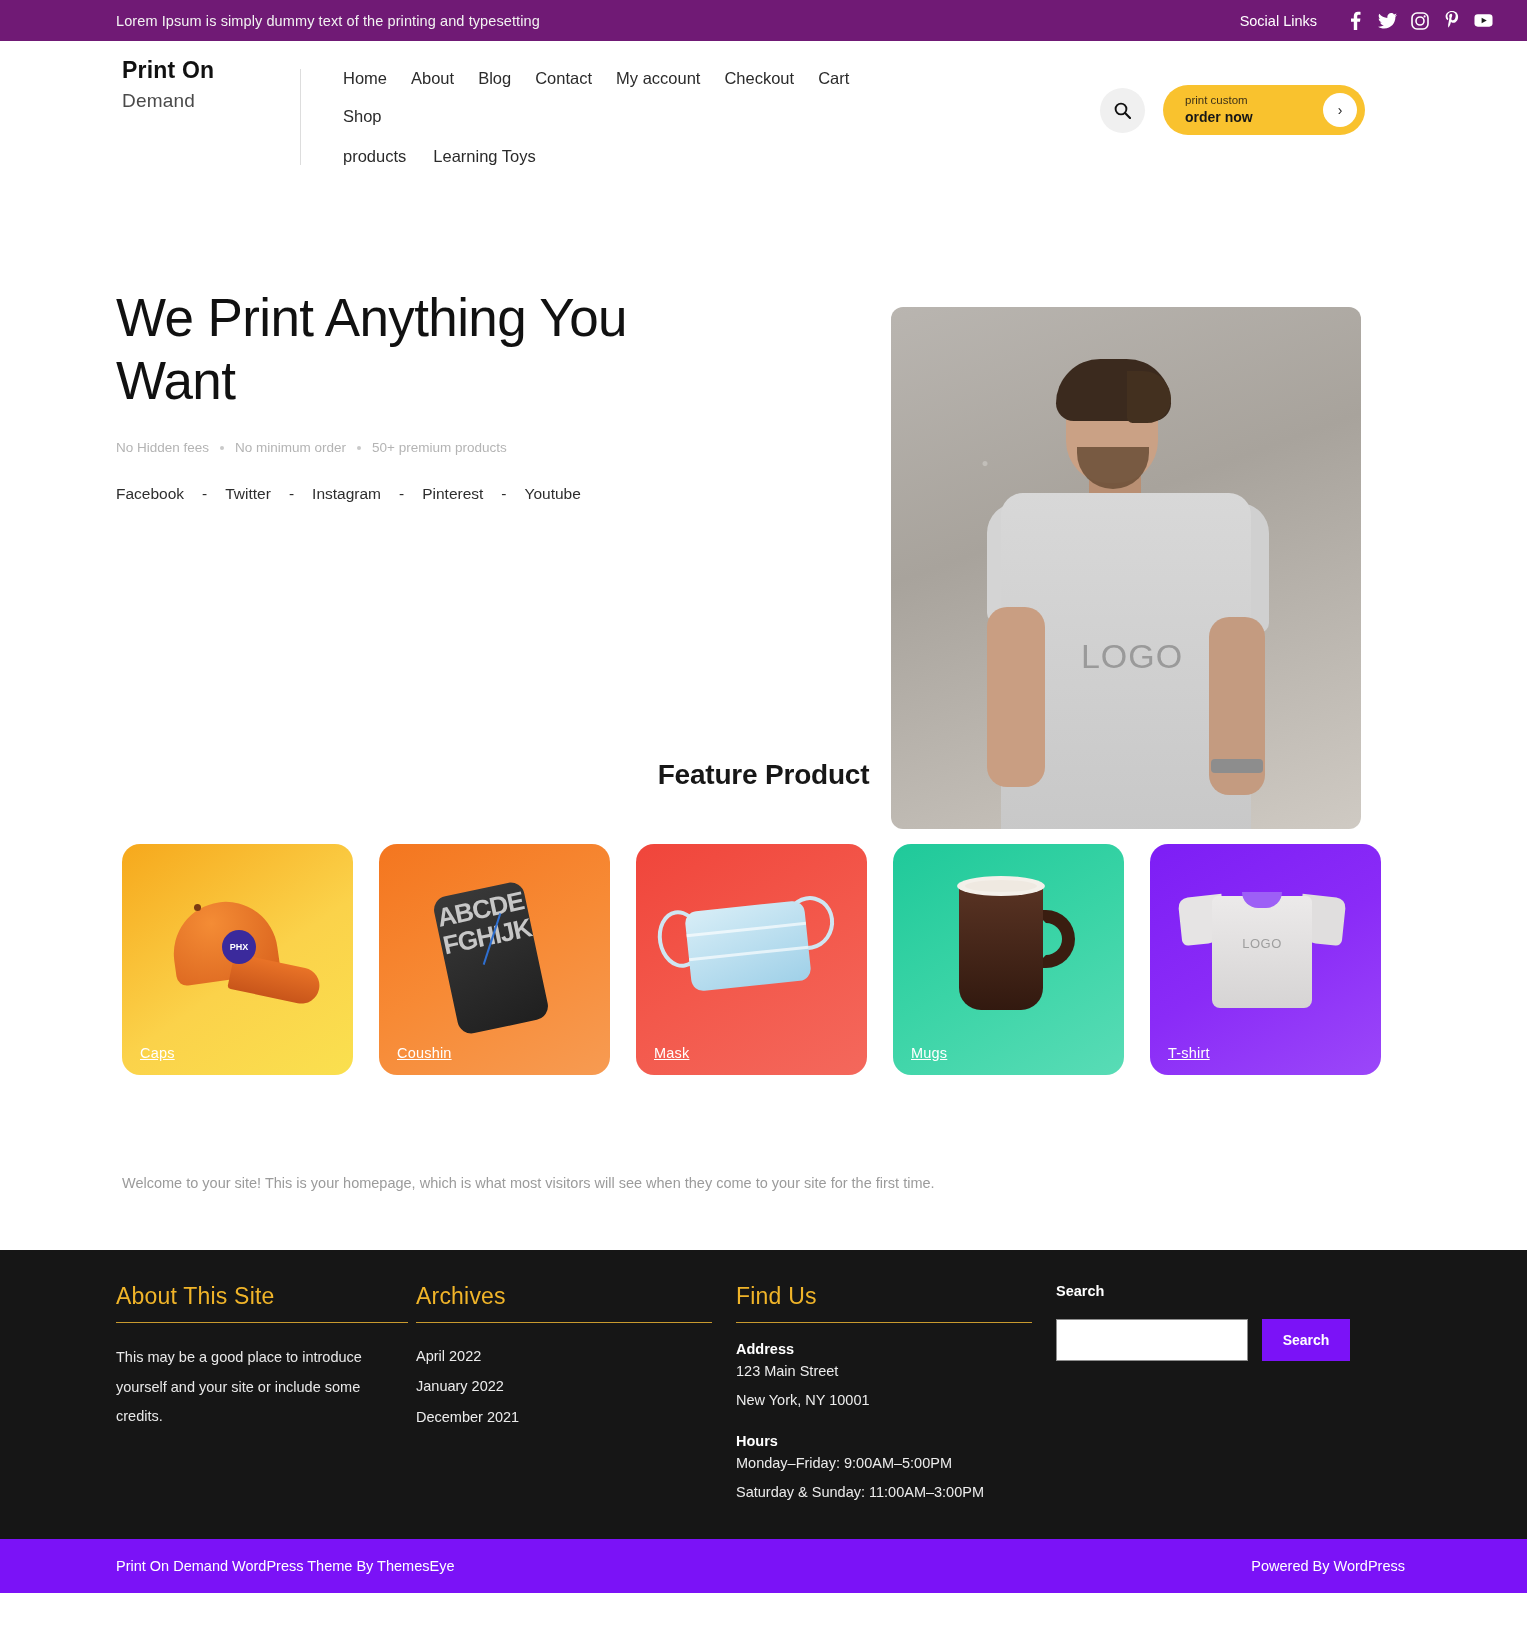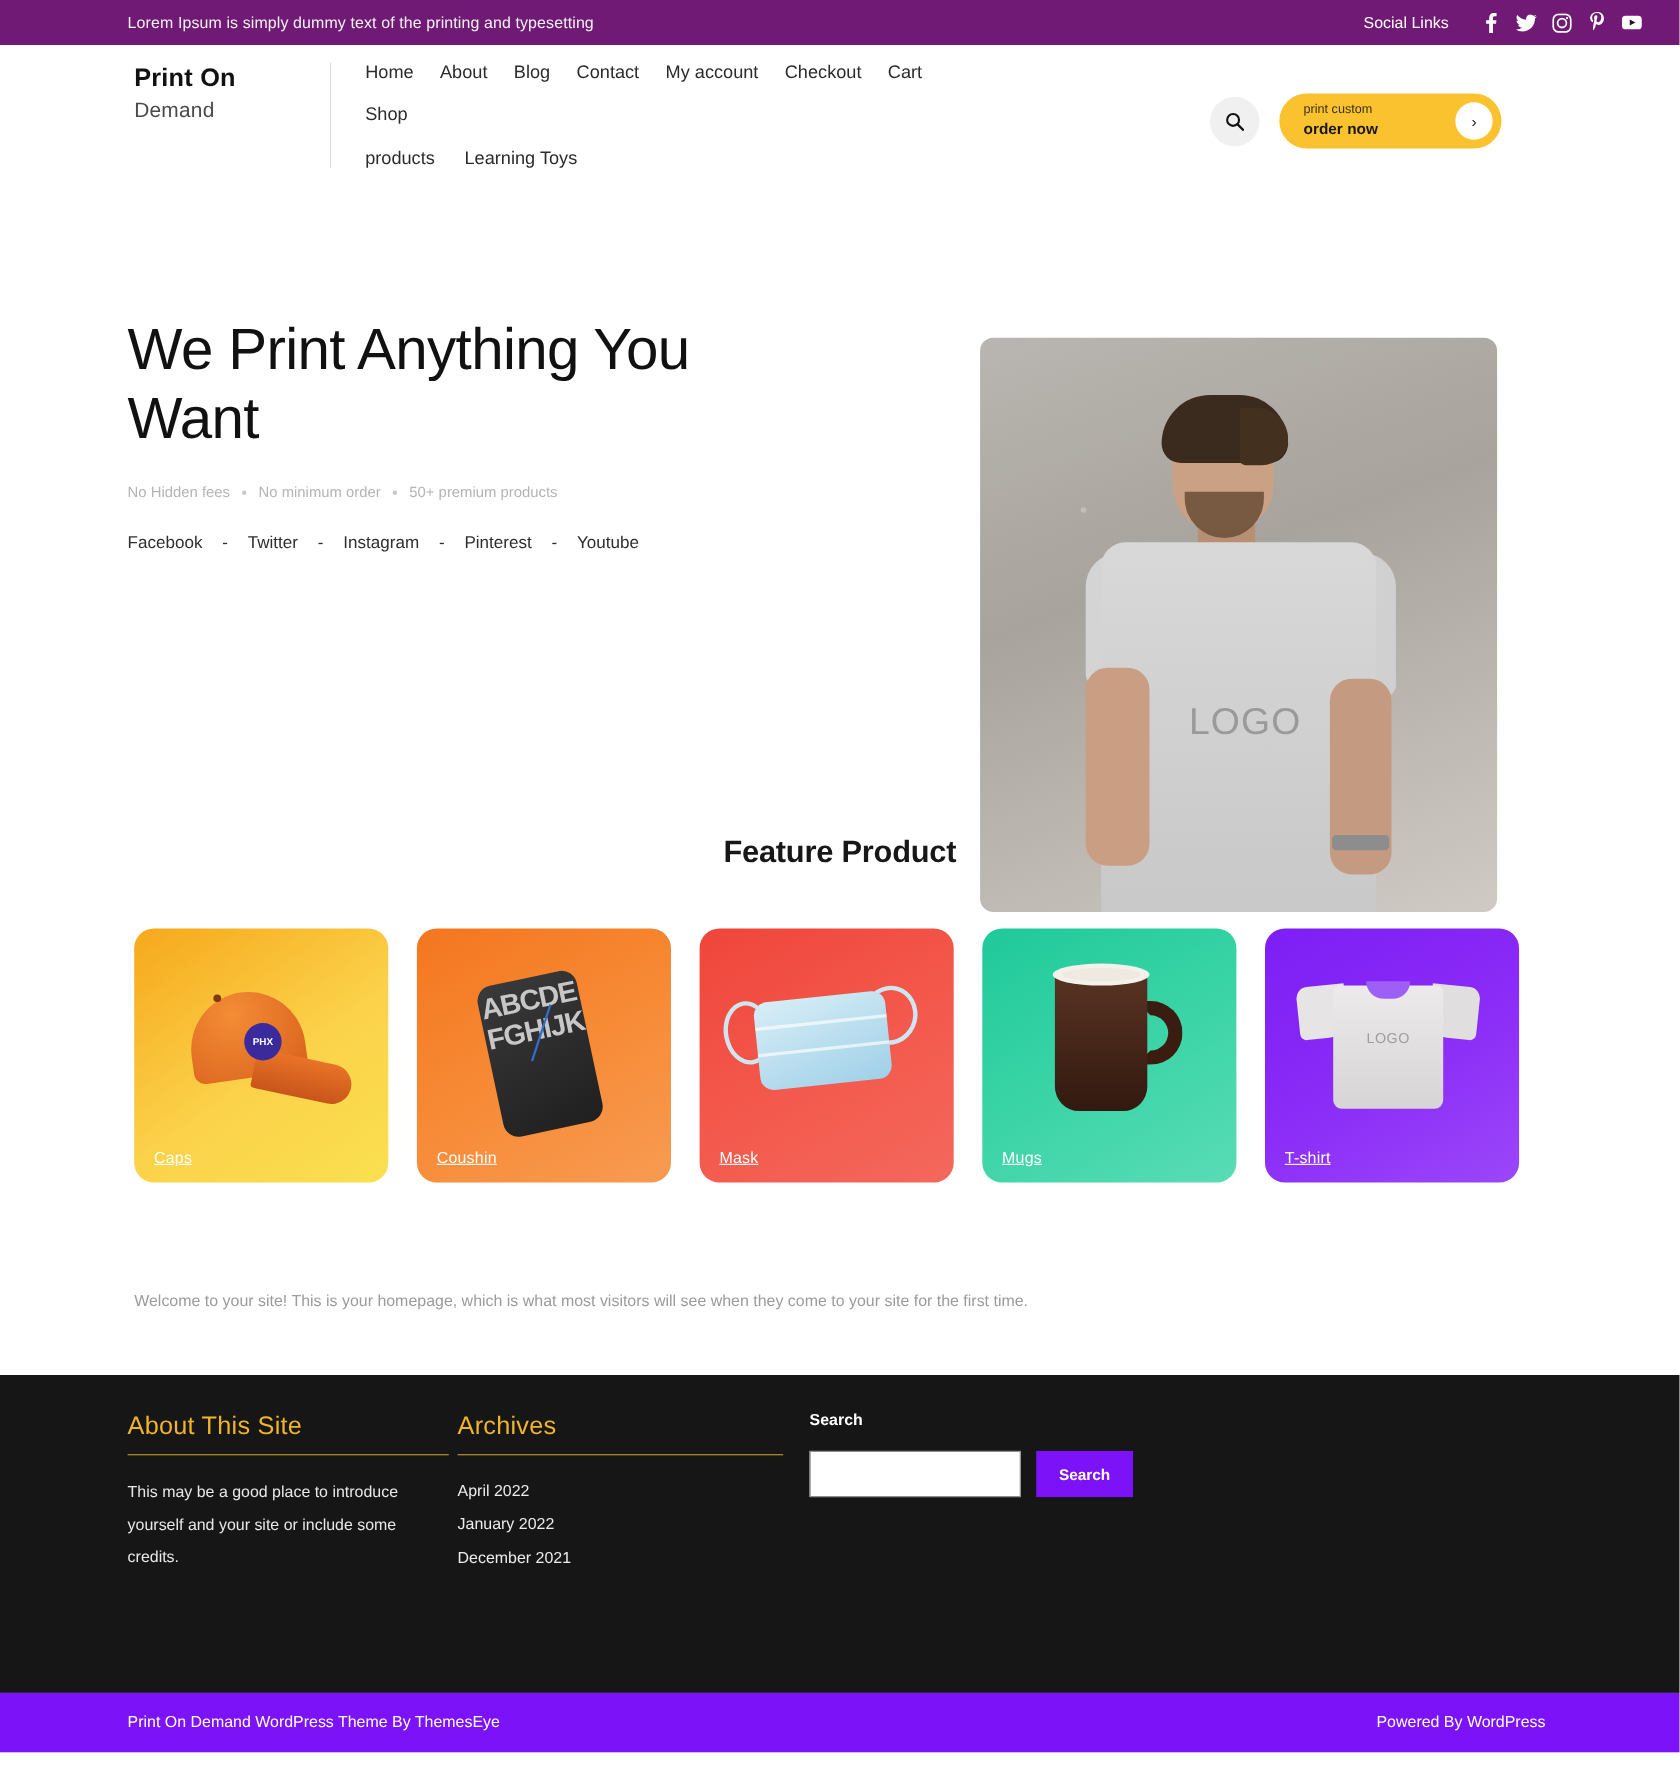--- a/index.html
+++ b/index.html
@@ -34,22 +34,22 @@
     align-items: flex-start;
     padding: 16px 0 0 0;
     position: relative;
   }
   .brand { width: 300px; padding-left: 122px; }
   .brand-top { font-size: 23px; font-weight: bold; color: #111111; letter-spacing: .2px; line-height: 1.2; }
   .brand-bottom { font-size: 19px; color: #4a4a4a; font-weight: 400; margin-top: 5px; letter-spacing: .2px; }
 
   .navwrap {
     border-left: 1px solid #dddddd;
-    padding-left: 31px;
-    margin-top: 0;
+    padding-left: 42px;
+    margin-top: 12px;
     width: 640px;
     min-height: 78px;
   }
   .nav { display: flex; flex-wrap: wrap; align-items: flex-start; row-gap: 20px; column-gap: 24px; max-width: 560px; }
   .nav a {
     font-size: 16.5px;
     color: #2b2b2b;
     text-decoration: none;
     line-height: 1.1;
     white-space: nowrap;
@@ -462,20 +462,30 @@
   <div class="fcol w2">
     <div class="fhead">Archives</div>
     <div class="frule"></div>
     <div class="flist">
       <a href="#">April 2022</a>
       <a href="#">January 2022</a>
       <a href="#">December 2021</a>
     </div>
   </div>
 
+  <div class="fcol w3">
+    <div class="fhead">Find Us</div>
+    <div class="frule"></div>
+    <div class="fsub">Address</div>
+    <div class="fline">123 Main Street</div>
+    <div class="fline">New York, NY 10001</div>
+    <div class="fsub">Hours</div>
+    <div class="fline">Monday–Friday: 9:00AM–5:00PM</div>
+    <div class="fline">Saturday &amp; Sunday: 11:00AM–3:00PM</div>
+  </div>
 
   <div class="fcol w4">
     <div class="search-label">Search</div>
     <div class="search-row">
       <input class="search-input" type="text" placeholder="" style="">
       <button class="search-btn">Search</button>
     </div>
   </div>
 
 </div>

